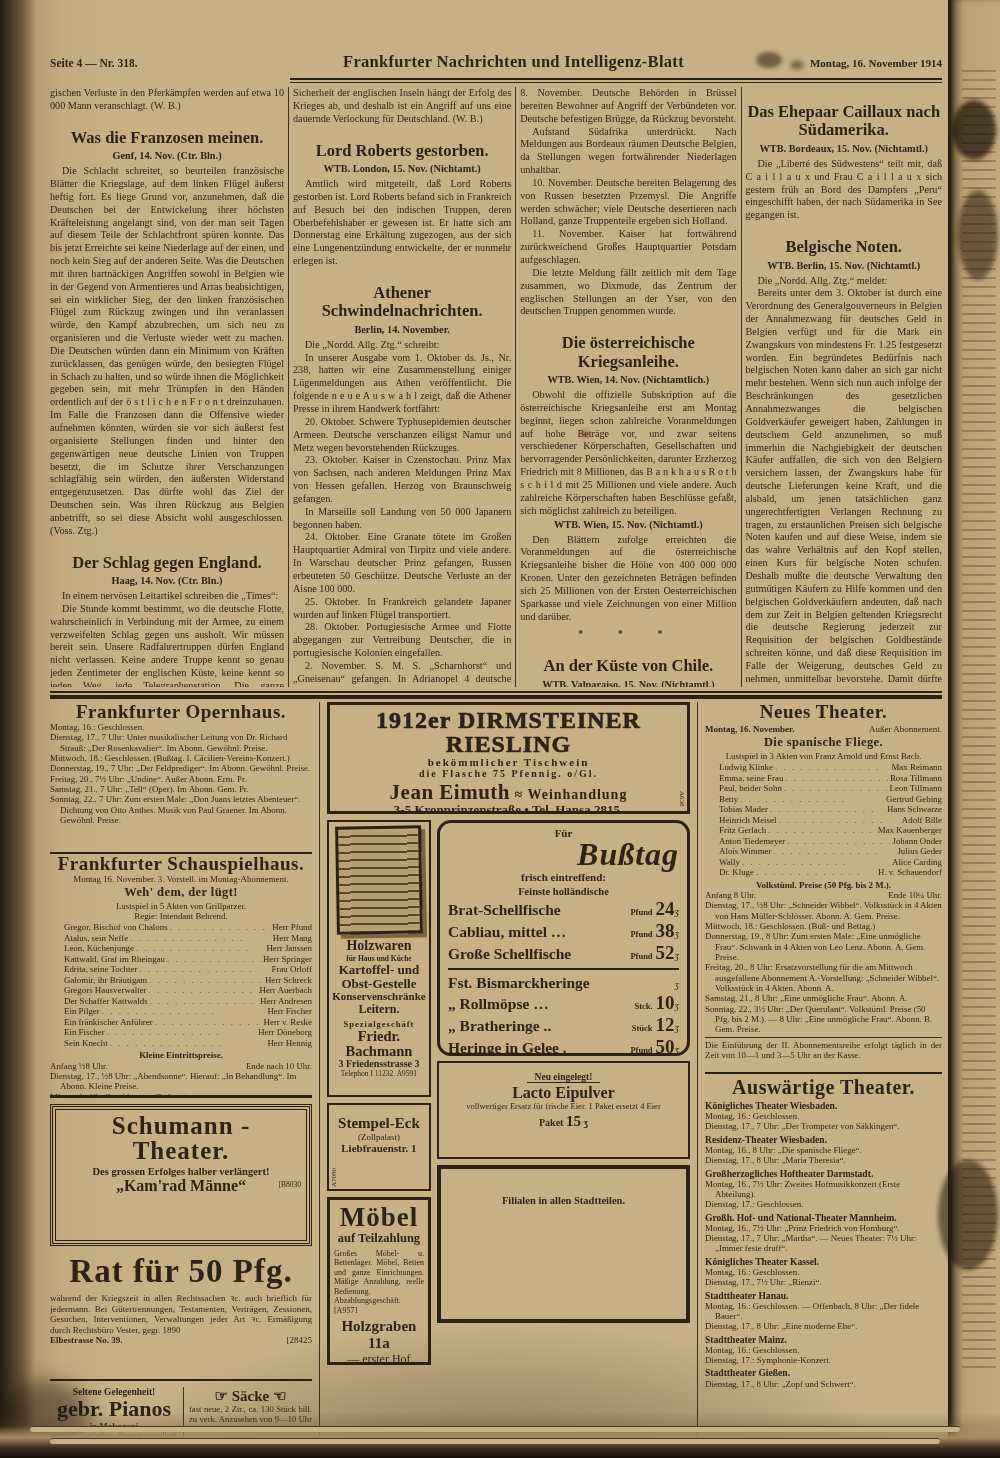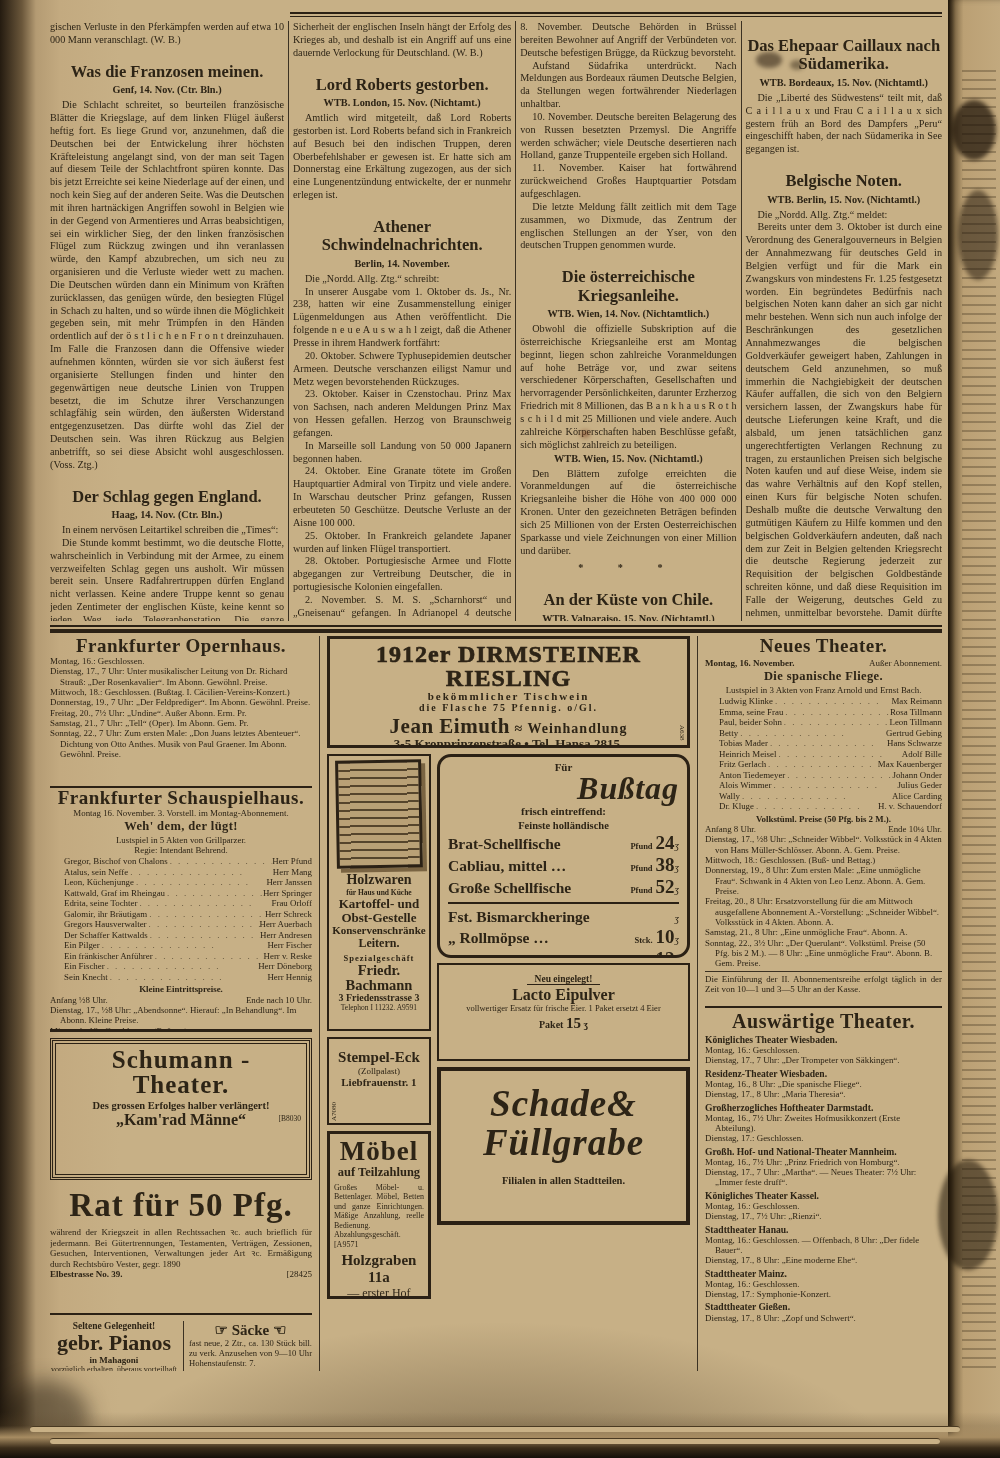--- a/index.html
+++ b/index.html
@@ -120,21 +120,21 @@
   .stempel .s3 { font-weight:bold; font-size:11px; }
   .stempel .code { position:absolute; left:1px; bottom:2px; font-size:7px; writing-mode:vertical-rl; transform:rotate(180deg); }
 
   .moebel { margin-top:6px; height:168px; border:3px solid #2b2115; text-align:center; padding:4px 4px; overflow:hidden; }
   .moebel .m1 { font-weight:bold; font-size:27px; line-height:1; letter-spacing:1px; }
   .moebel .m2 { font-weight:bold; font-size:12.5px; }
   .moebel .m3 { font-size:8px; line-height:1.18; text-align:justify; margin:3px 0; }
   .moebel .m4 { font-weight:bold; font-size:15px; }
   .moebel .m5 { font-size:12px; }
 
-  .fisch { height:204px; border:3px solid #2b2115; border-radius:14px; padding:4px 8px; overflow:hidden; }
+  .fisch { height:236px; border:3px solid #2b2115; border-radius:14px; padding:4px 8px; overflow:hidden; }
   .fisch .f0 { font-weight:bold; font-size:11px; text-align:center; }
   .fisch .f1 { font-weight:bold; font-size:32px; text-align:right; line-height:.95; letter-spacing:1px;font-style:italic; }
   .fisch .f2 { font-weight:bold; font-size:11px; text-align:center; margin-top:2px; }
   .fisch .f3 { font-weight:bold; font-size:10.5px; text-align:center; margin:3px 0 1px; }
   .fish-row { display:flex; align-items:baseline; }
   .fish-name { font-weight:bold; font-size:15.5px; white-space:nowrap; }
   .fish-dots { flex:1; }
   .fish-unit { font-size:8.5px; font-weight:bold; padding-right:3px; }
   .fish-price { font-weight:bold; font-size:19px; }
   .fish-pf { font-size:10px; font-style:italic; }
@@ -158,20 +158,25 @@
   .ah { font-weight:bold; text-align:center; font-size:9.6px; margin-top:2px; }
   .al { padding-left:10px; text-indent:-10px; }
   .foot-note { font-size:8.9px; text-align:justify; margin-top:2px; border-top:1px solid #3b3122; padding-top:2px; }
 </style>
 </head>
 <body>
 
 <div class="scan">
   <div class="page">
 
+    <div class="masthead">
+      <span class="mh-left">Seite 4 — Nr. 318.</span>
+      <span class="mh-center">Frankfurter Nachrichten und Intelligenz-Blatt</span>
+      <span class="mh-right">Montag, 16. November 1914</span>
+    </div>
     <div class="mh-rule"></div>
 
     <div class="news-grid">
       <div class="news-col nc1">
 
       <div class="ni p0">gischen Verluste in den Pferkämpfen werden auf etwa 10 000 Mann veranschlagt. (W. B.)</div>
           <div class="ni h1">Was die Franzosen meinen.</div>
           <div class="ni dl">Genf, 14. Nov.   (Ctr. Bln.)</div>
           <div class="ni p">Die Schlacht schreitet, so beurteilen französische Blätter die Kriegslage, auf dem linken Flügel äußerst heftig fort. Es liege Grund vor, anzunehmen, daß die Deutschen bei der Entwickelung ihrer höchsten Kräfteleistung angelangt sind, von der man seit Tagen auf diesem Teile der Schlachtfront spüren konnte. Das bis jetzt Erreichte sei keine Niederlage auf der einen, und noch kein Sieg auf der anderen Seite. Was die Deutschen mit ihren hartnäckigen Angriffen sowohl in Belgien wie in der Gegend von Armentieres und Arras beabsichtigen, sei ein wirklicher Sieg, der den linken französischen Flügel zum Rückzug zwingen und ihn veranlassen würde, den Kampf abzubrechen, um sich neu zu organisieren und die Verluste wieder wett zu machen. Die Deutschen würden dann ein Minimum von Kräften zurücklassen, das genügen würde, den besiegten Flügel in Schach zu halten, und so würde ihnen die Möglichkeit gegeben sein, mit mehr Trümpfen in den Händen ordentlich auf der ö s t l i c h e n  F r o n t dreinzuhauen. Im Falle die Franzosen dann die Offensive wieder aufnehmen könnten, würden sie vor sich äußerst fest organisierte Stellungen finden und hinter den gegenwärtigen neue deutsche Linien von Truppen besetzt, die im Schutze ihrer Verschanzungen schlagfähig sein würden, den äußersten Widerstand entgegenzusetzen. Das dürfte wohl das Ziel der Deutschen sein. Was ihren Rückzug aus Belgien anbetrifft, so sei diese Absicht wohl ausgeschlossen.   (Voss. Ztg.)</div>
           <div class="ni h1">Der Schlag gegen England.</div>
@@ -491,21 +496,20 @@
             </div>
             <div class="lacto">
               <div><span class="la0">Neu eingelegt!</span></div>
               <div class="la1">Lacto Eipulver</div>
               <div class="la2">vollwertiger Ersatz für frische Eier. 1 Paket ersetzt 4 Eier</div>
               <div class="la3">
                 <span>Paket </span><b>15</b><span> ʒ</span>
               </div>
             </div>
             <div class="schade">
-              <div class="sc1">Schade&amp; Füllgrabe</div>
               <div class="sc2">Filialen in allen Stadtteilen.</div>
             </div>
           </div>
         </div>
       </div>
 
       <div class="vr"></div>
 
       <div class="bcol-right listing">
         <div class="neues">

